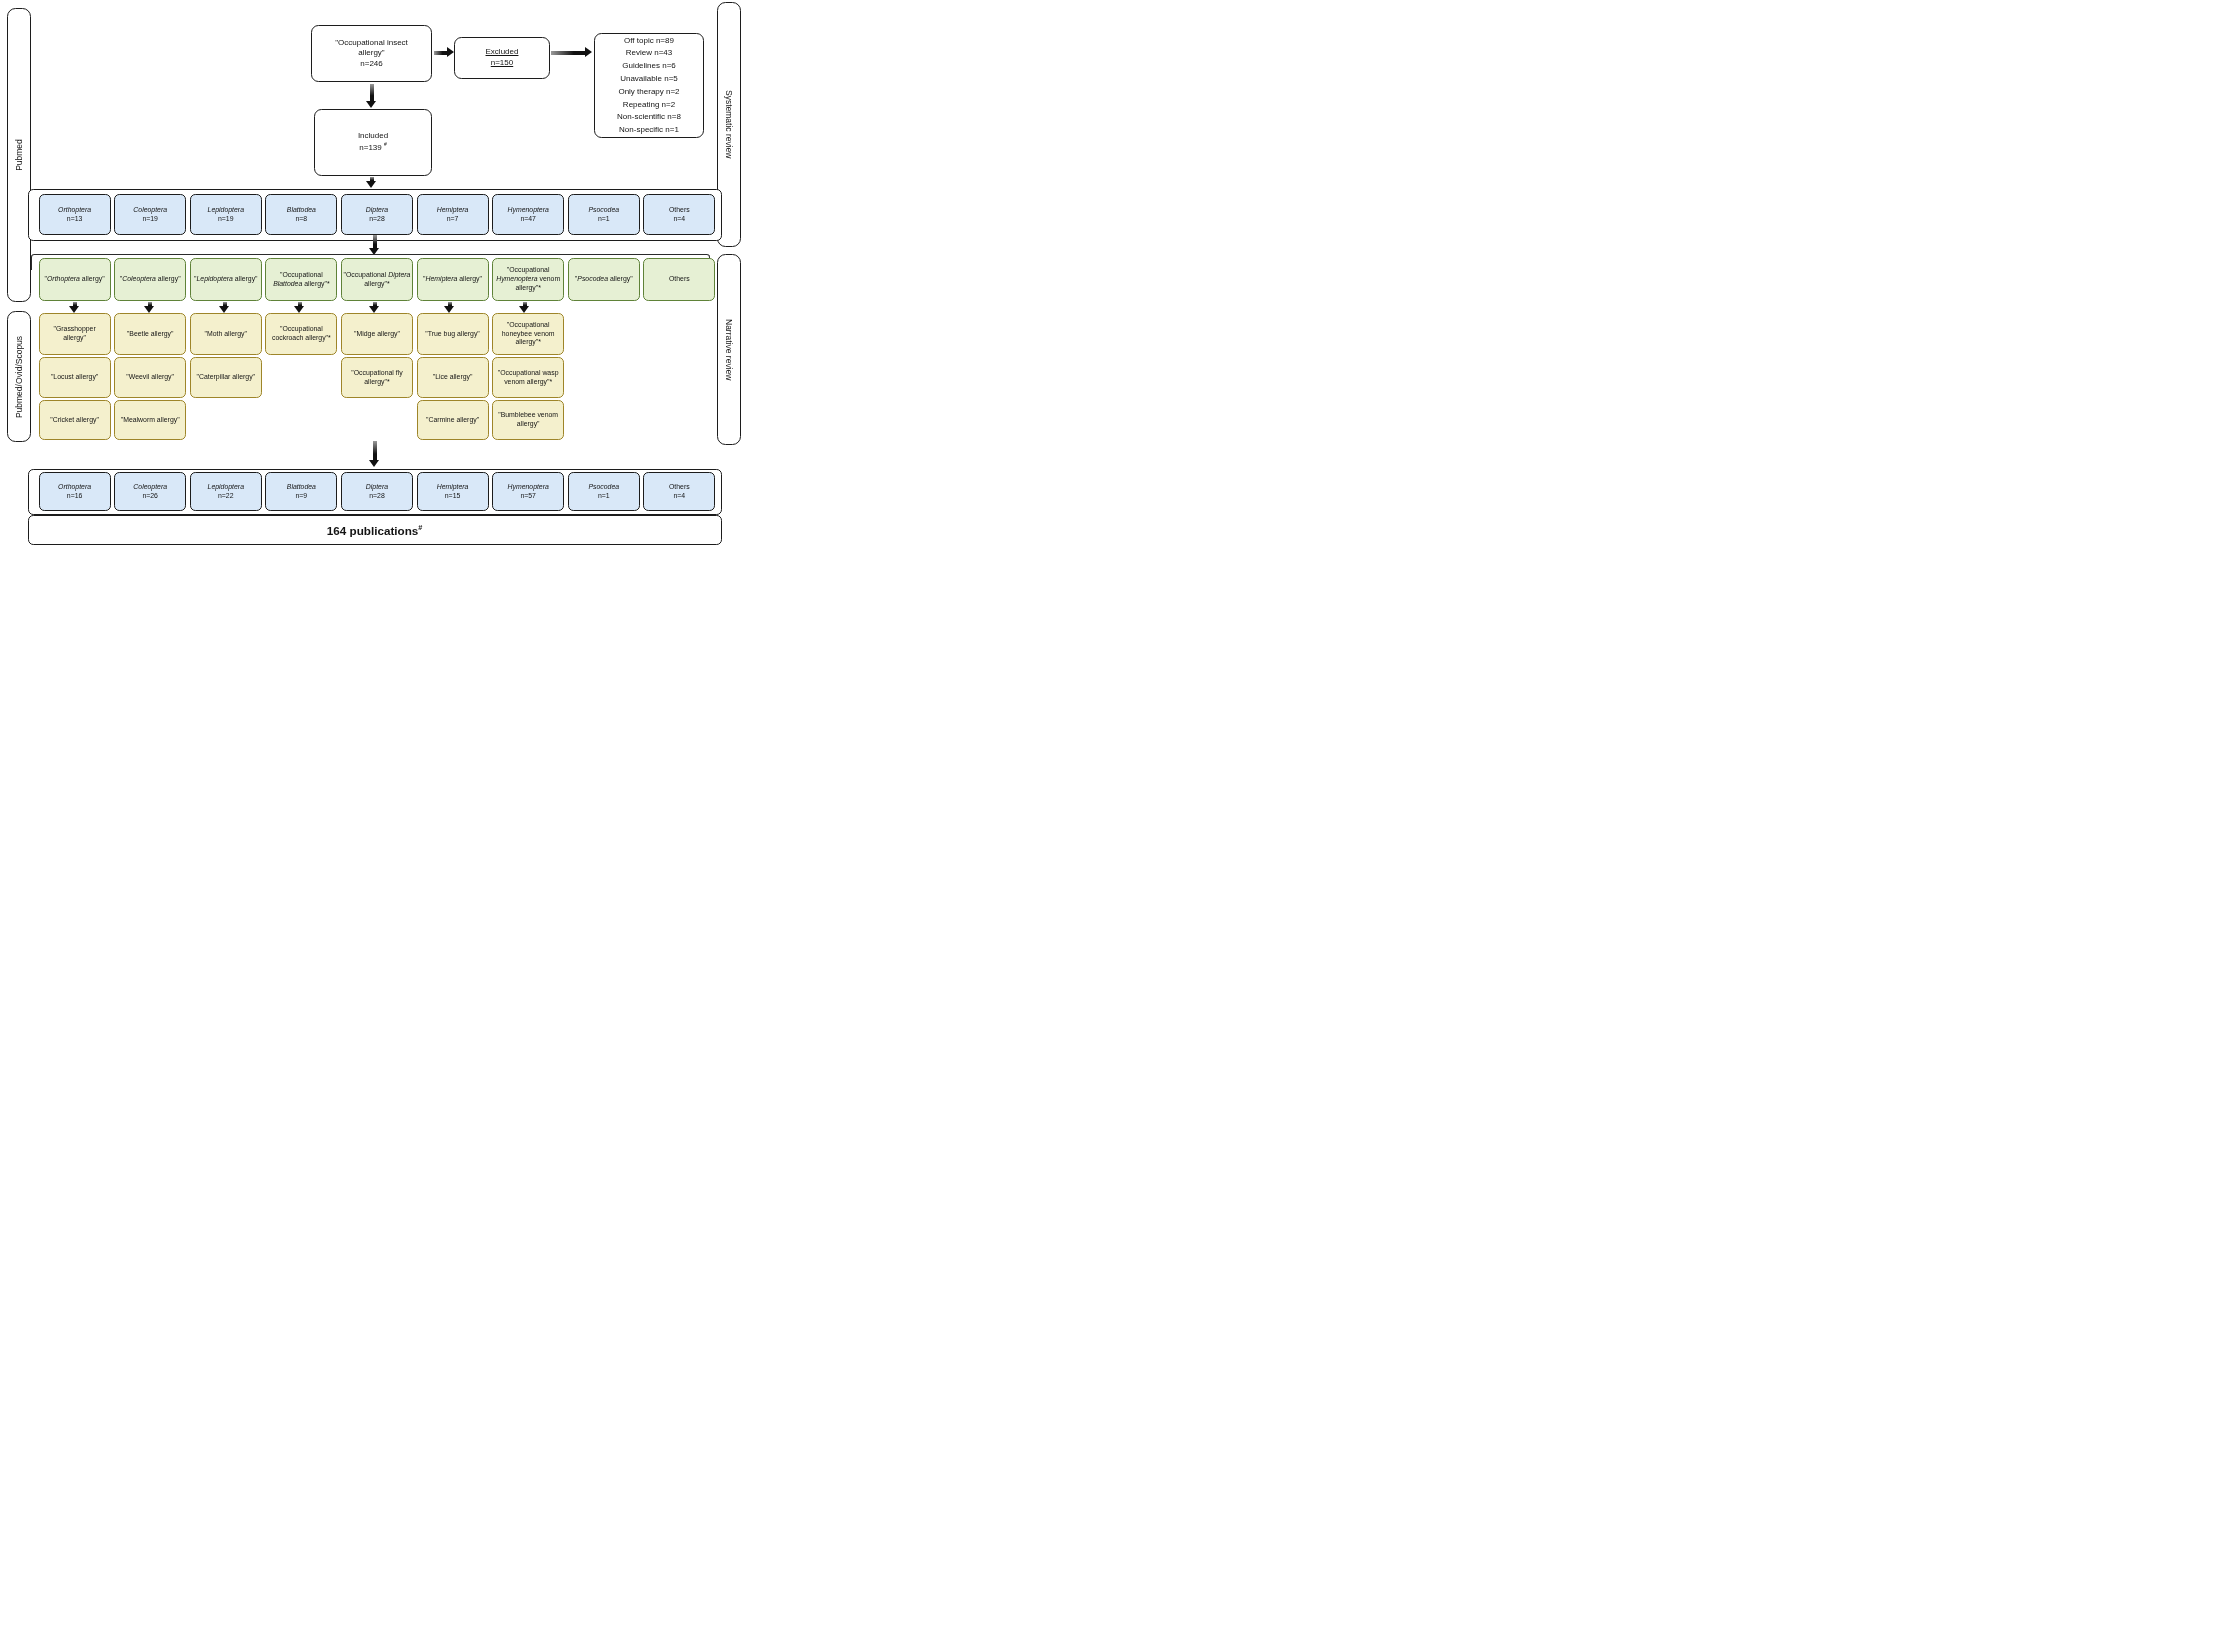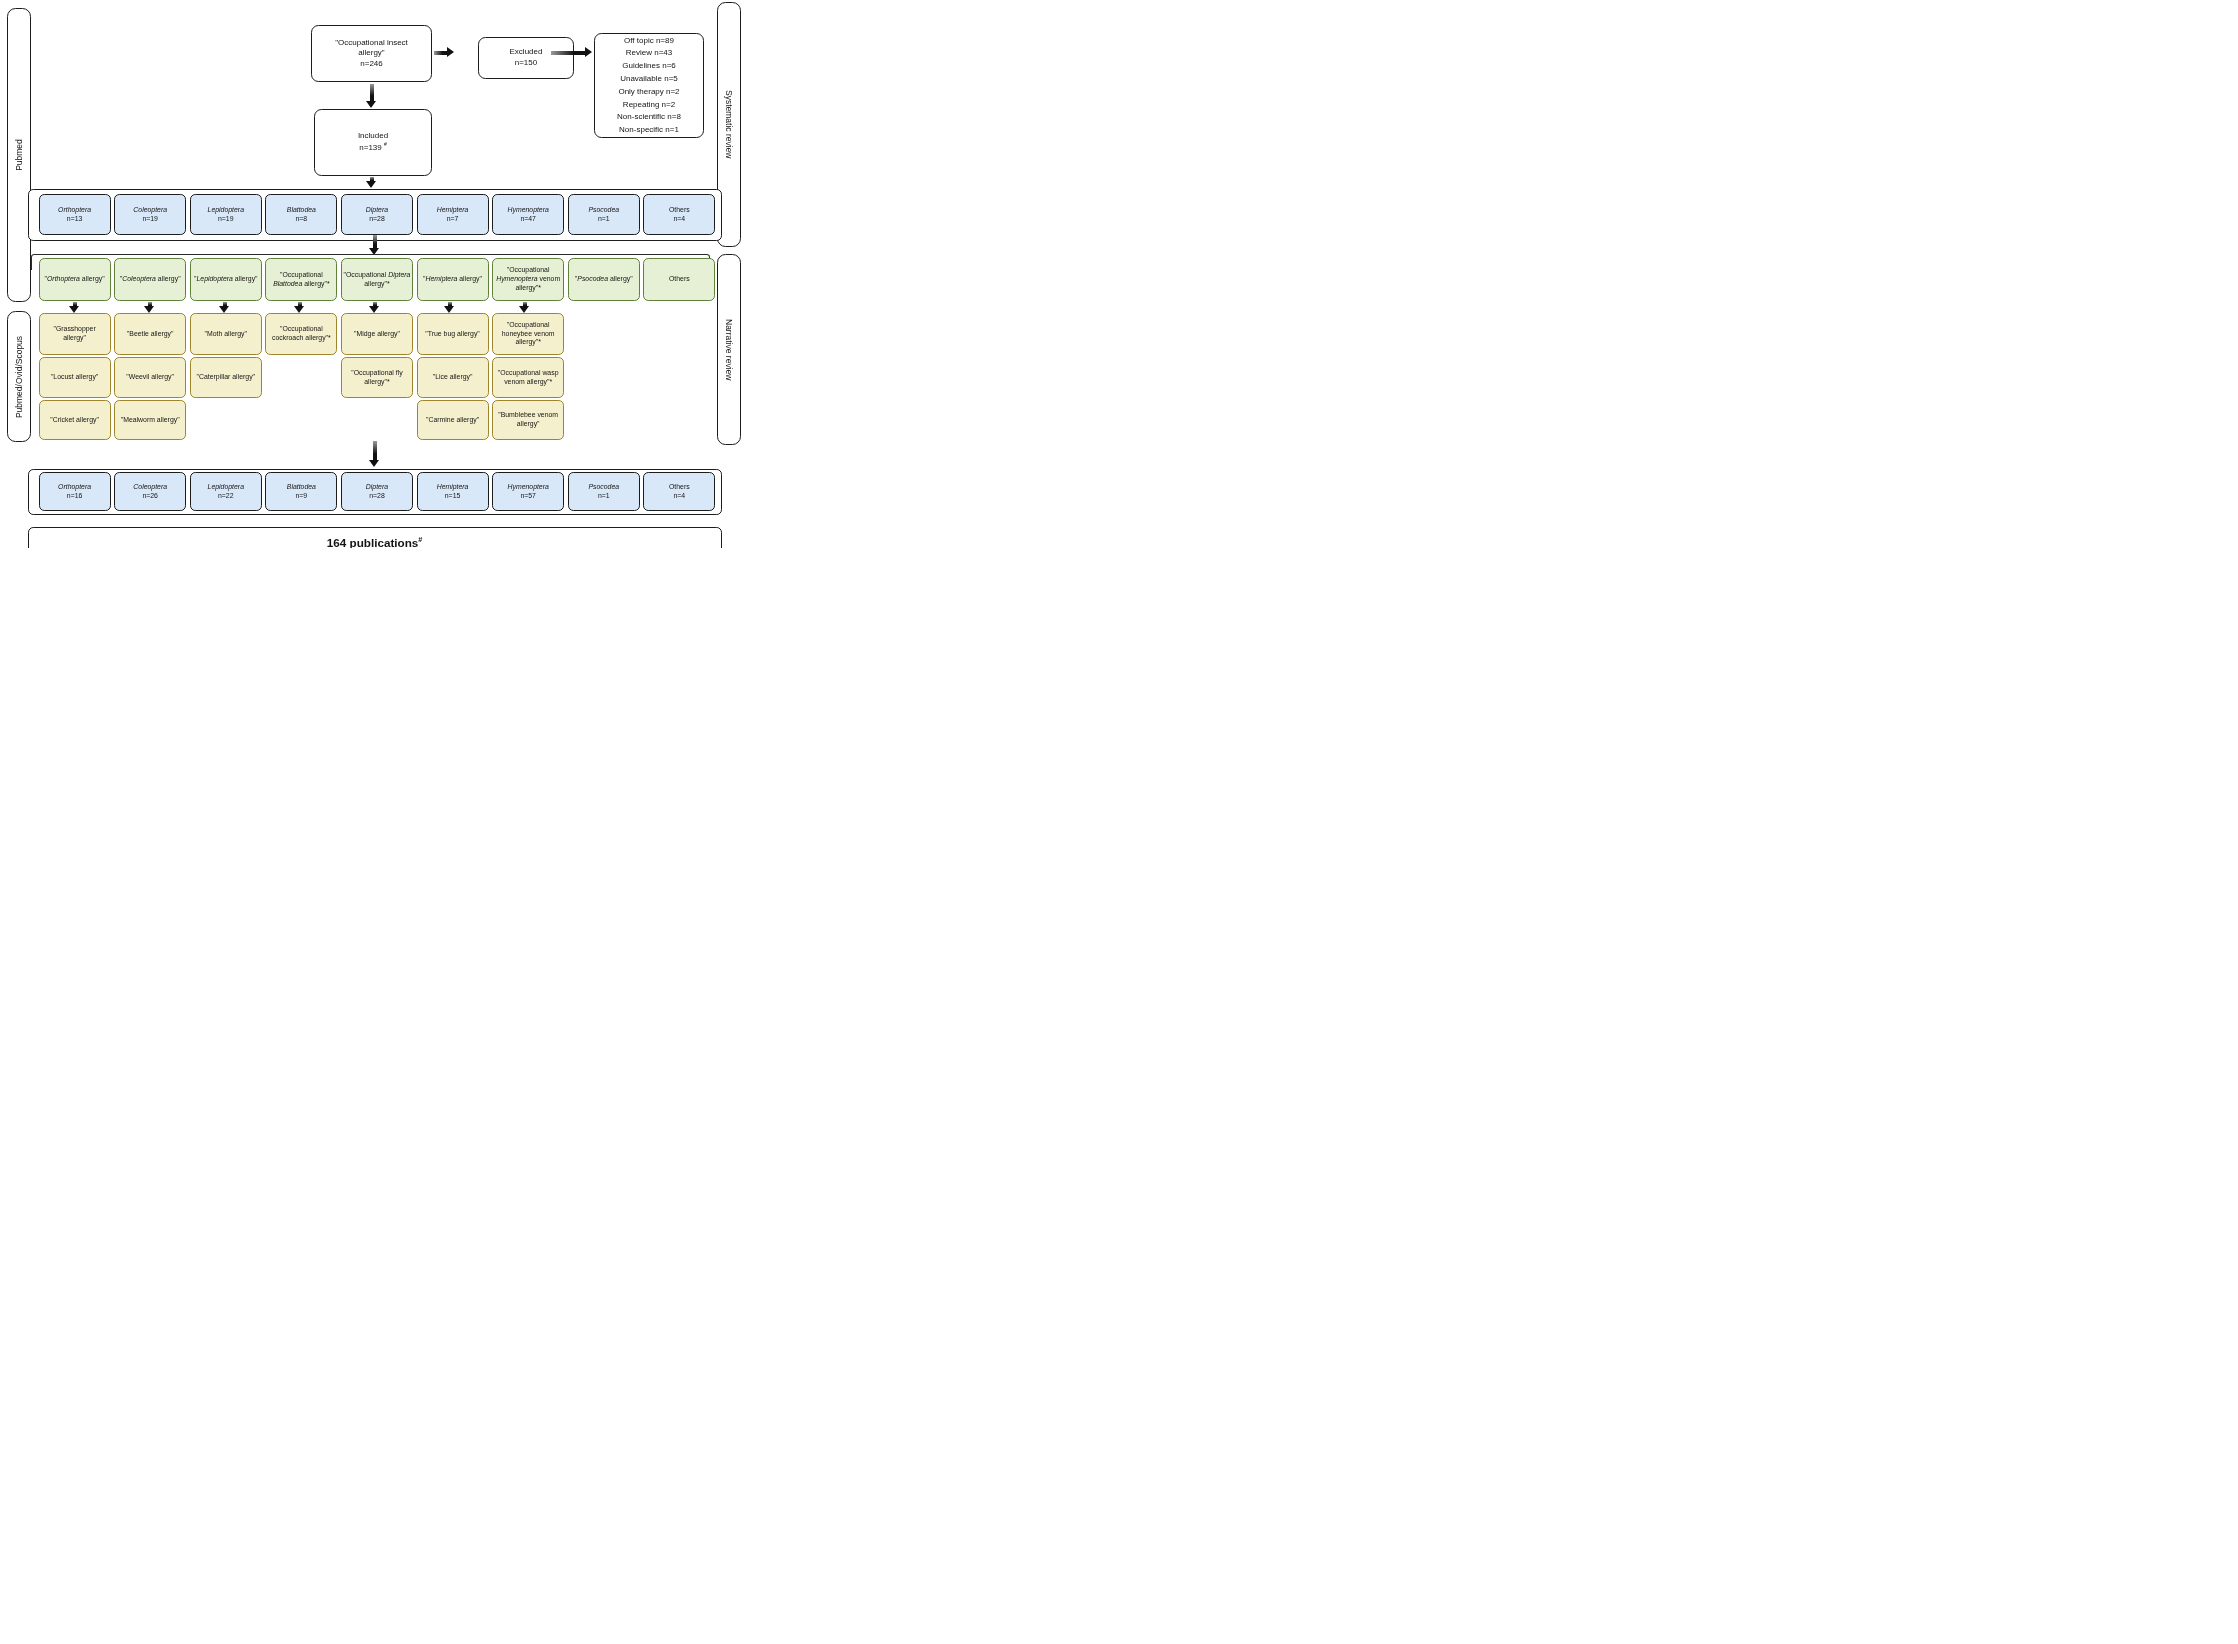--- a/index.html
+++ b/index.html
@@ -67,21 +67,21 @@
 
   <div class="wbox" style="left:311px;top:25.4px;width:121px;height:57px;">
     <div>
       <div style="max-width:91px;margin:0 auto;">"Occupational insect allergy"</div>
       <div>n=246</div>
     </div>
   </div>
 
   <div class="arrow-right" style="left:434px;top:47px;width:19.6px;"></div>
 
-  <div class="wbox" style="left:478px;top:37px;width:96px;height:42px;">
+  <div class="wbox" style="left:454px;top:37px;width:96px;height:42px;text-decoration:underline;">
     <div>
       <div>Excluded</div>
       <div>n=150</div>
     </div>
   </div>
 
   <div class="arrow-right" style="left:551px;top:47px;width:41px;"></div>
 
   <div class="wbox" style="left:594px;top:5.3px;width:110px;height:105px;margin-top:28px;">
     <div class="exlines">
@@ -267,18 +267,18 @@
         <div><span class="it">Hymenoptera</span><div>n=57</div></div>
       </div>
       <div class="box blue">
         <div><span class="it">Psocodea</span><div>n=1</div></div>
       </div>
       <div class="box blue">
         <div><span>Others</span><div>n=4</div></div>
       </div>
     </div>
 
-  <div class="rowbox" style="left:27.6px;top:527px;width:694px;height:30px;display:flex;align-items:center;justify-content:center;">
+  <div class="rowbox" style="left:27.6px;top:515px;width:694px;height:30px;display:flex;align-items:center;justify-content:center;">
     <div class="total"><span>164 publications</span><sup>#</sup></div>
   </div>
 
 </div>
 
 
 </body></html>

